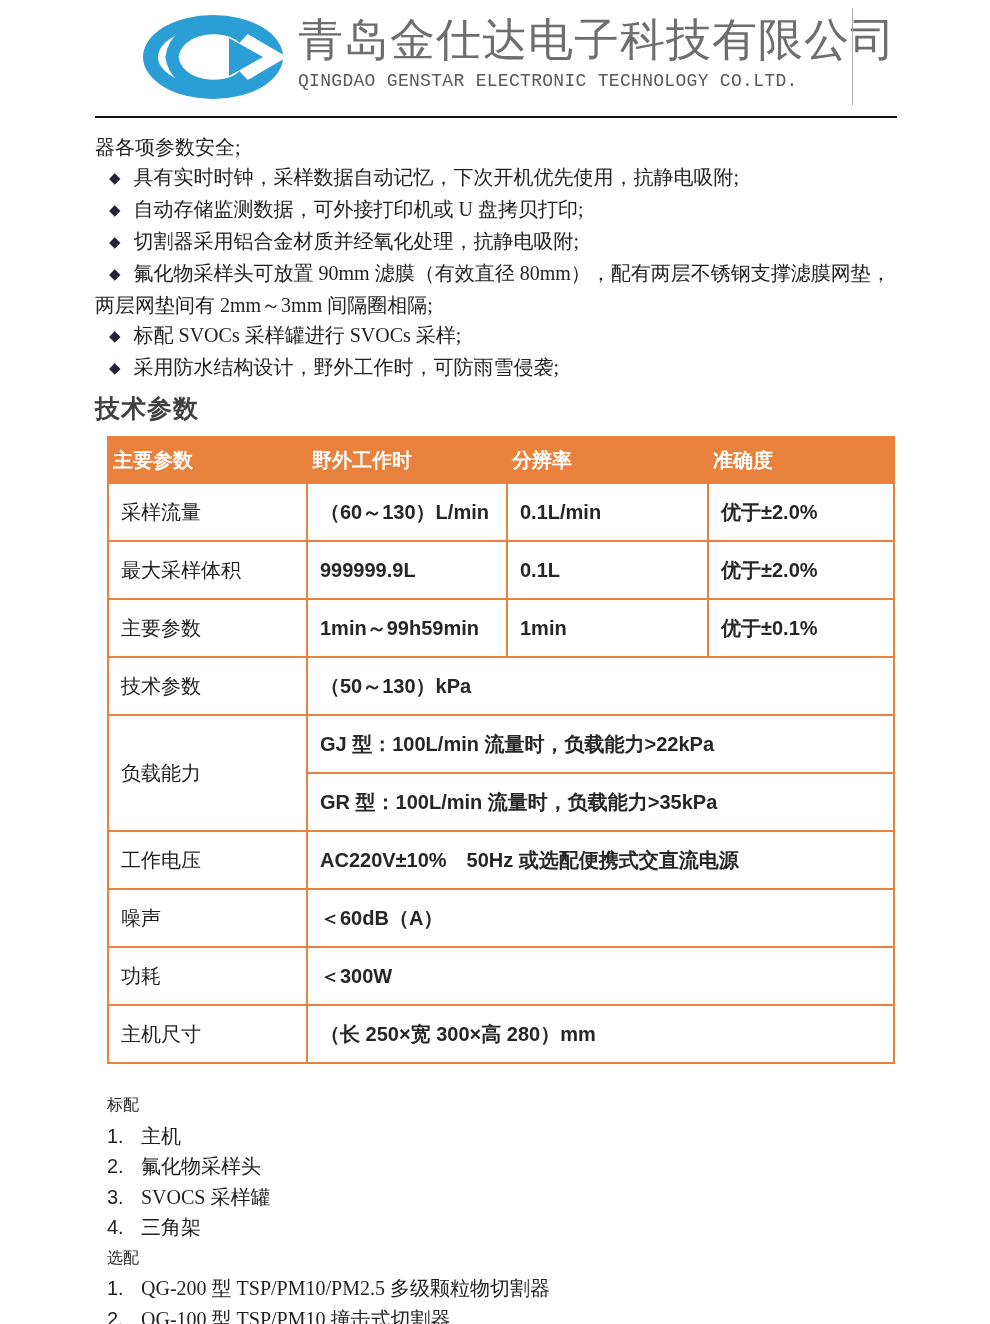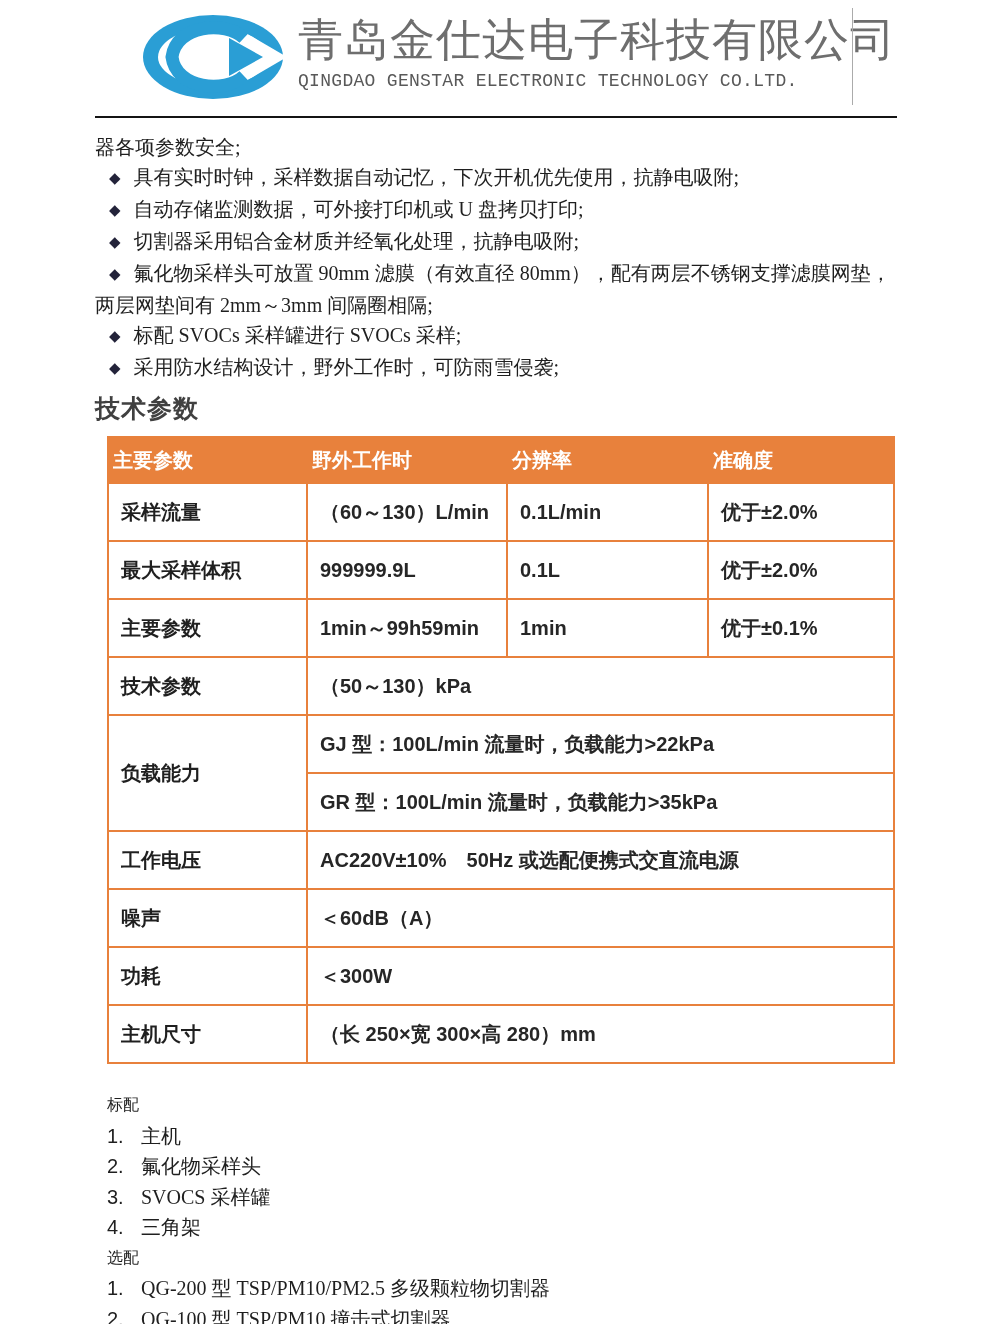--- a/index.html
+++ b/index.html
@@ -43,21 +43,21 @@
     font-size:25px; font-weight:bold; color:#404040; letter-spacing:1px;
   }
 
   
   table.spec {
     margin:11px 0 0 12px; width:786px;
     border-collapse:collapse; table-layout:fixed;
   }
   table.spec col.c1{width:199px;} table.spec col.c2{width:200px;}
   table.spec col.c3{width:201px;} table.spec col.c4{width:186px;}
-  table.spec th, table.spec td { border:2px solid #E8813C; vertical-align:middle;font-weight:bold; }
+  table.spec th, table.spec td { border:2px solid #E8813C; vertical-align:middle; }
   table.spec thead th {
     background:#E8813C; color:#ffffff; text-align:left;
     font-family:"Liberation Sans", sans-serif;
     font-size:20px; font-weight:bold; height:46px; padding-left:4px;
   }
   table.spec td { height:58px; font-size:20px; padding-left:12px; }
   td.val { font-family:"Liberation Sans", sans-serif; font-weight:600; color:#262626; }
   td.lbl { font-weight:normal; }
 
   

